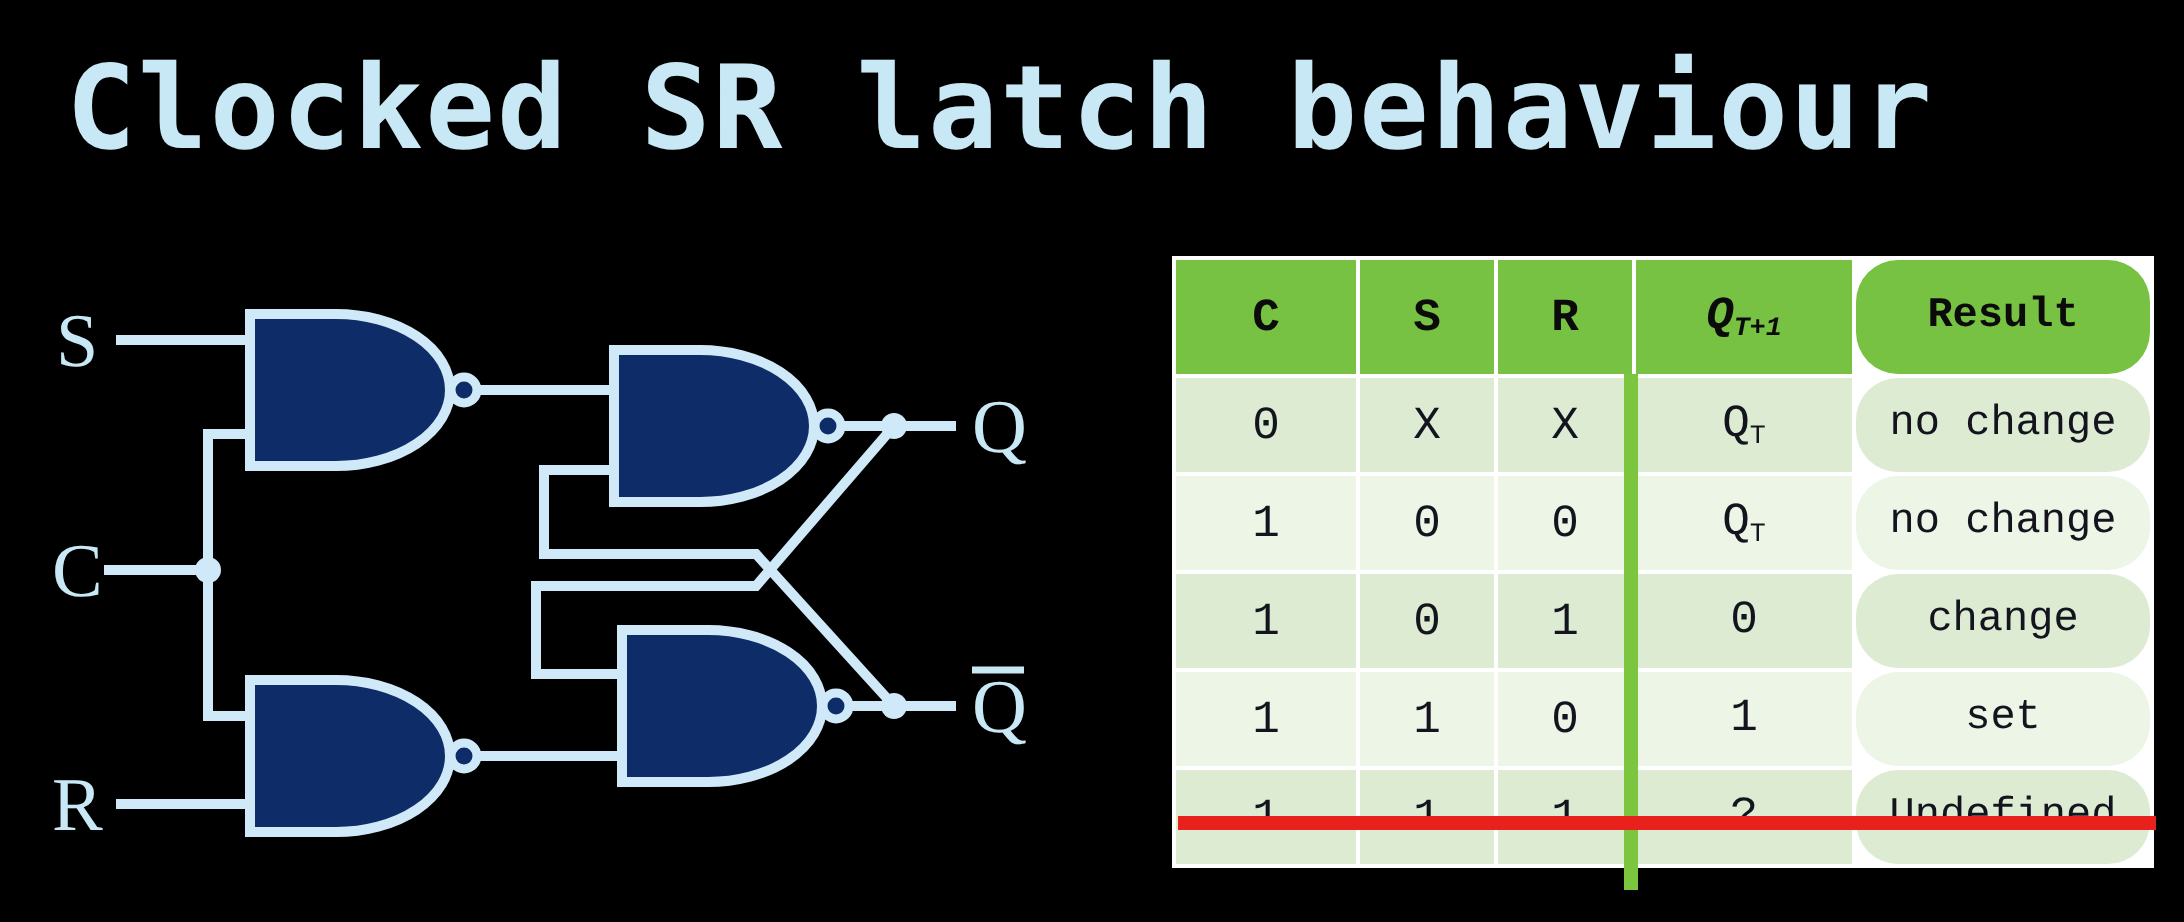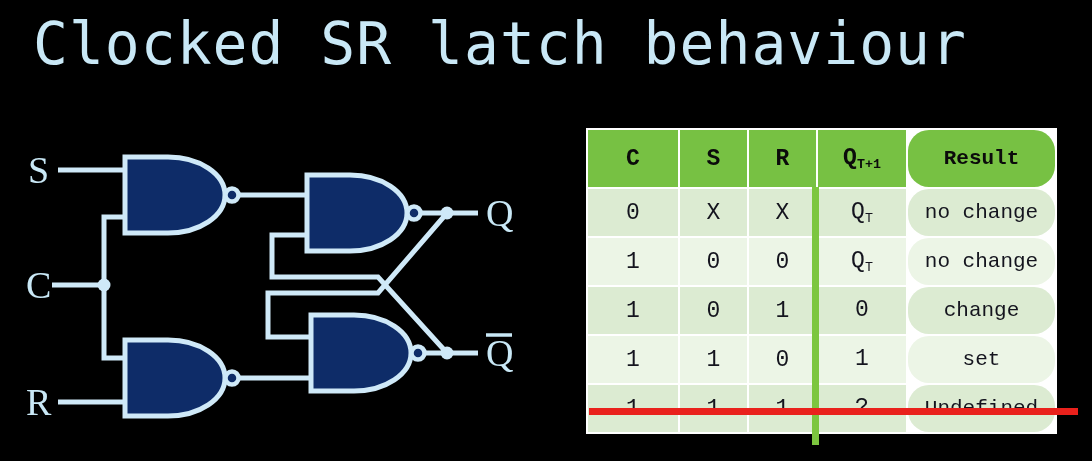--- a/index.html
+++ b/index.html
@@ -5,22 +5,22 @@
   :root{
     --bg:#000000; --title-blue:#c9e8f6; --wire-blue:#cfe9f8; --gate-navy:#0e2c68;
     --header-green:#77c143; --divider-green:#7cc63f; --row-dark:#dcebd2; --row-light:#ecf5e6;
     --strike-red:#e9211c; --cell-text:#14141e; --grid-white:#ffffff;
   }
   *{margin:0;padding:0;box-sizing:border-box;}
   html,body{width:1092px;height:461px;overflow:hidden;}
   body{background:var(--bg);position:relative;font-family:"Liberation Sans",sans-serif;}
 
   .title{
-    position:absolute;left:33px;top:10px;width:1040px;
-    font-family:"DejaVu Sans Mono",monospace;font-size:58px;font-weight:400;
+    position:absolute;left:33px;top:20px;width:1040px;
+    font-family:"DejaVu Sans Mono",monospace;font-size:58px;font-weight:700;
     color:var(--title-blue);letter-spacing:1px;white-space:nowrap;
   }
 
   .circuit{position:absolute;left:0;top:118px;}
   .wire{stroke:var(--wire-blue);stroke-width:5;fill:none;}
   .gate{fill:var(--gate-navy);stroke:var(--wire-blue);stroke-width:5;}
   .bubble{fill:var(--gate-navy);stroke:var(--wire-blue);stroke-width:4.5;}
   .dot{fill:var(--wire-blue);stroke:none;}
   .pinlabel{
     font-family:"Liberation Serif",serif;font-size:38px;fill:var(--title-blue);
@@ -36,21 +36,21 @@
     background:var(--header-green);height:57px;font-size:23px;font-weight:bold;
     text-align:center;vertical-align:middle;color:#0b0b0b;
   }
   table.truth td{
     height:47px;font-size:23px;text-align:center;vertical-align:middle;
   }
   table.truth tbody tr:nth-child(odd) td{background:var(--row-dark);}
   table.truth tbody tr:nth-child(even) td{background:var(--row-light);}
   table.truth td.result,table.truth th.result{font-size:21px;border-radius:21px;}
   .col-c{width:90px;} .col-s{width:67px;} .col-r{width:67px;}
-  .col-q{width:88px;} .col-res{width:147px;}
+  .col-q{width:108px;font-style:italic;} .col-res{width:147px;}
   sub{font-size:0.58em;vertical-align:-0.28em;letter-spacing:0;}
 
   .divider-green{
     position:absolute;left:812px;top:187px;width:7px;height:258px;
     background:var(--divider-green);z-index:2;
   }
   .strike-red{
     position:absolute;left:589px;top:408px;width:489px;height:7px;
     background:var(--strike-red);z-index:3;
   }

